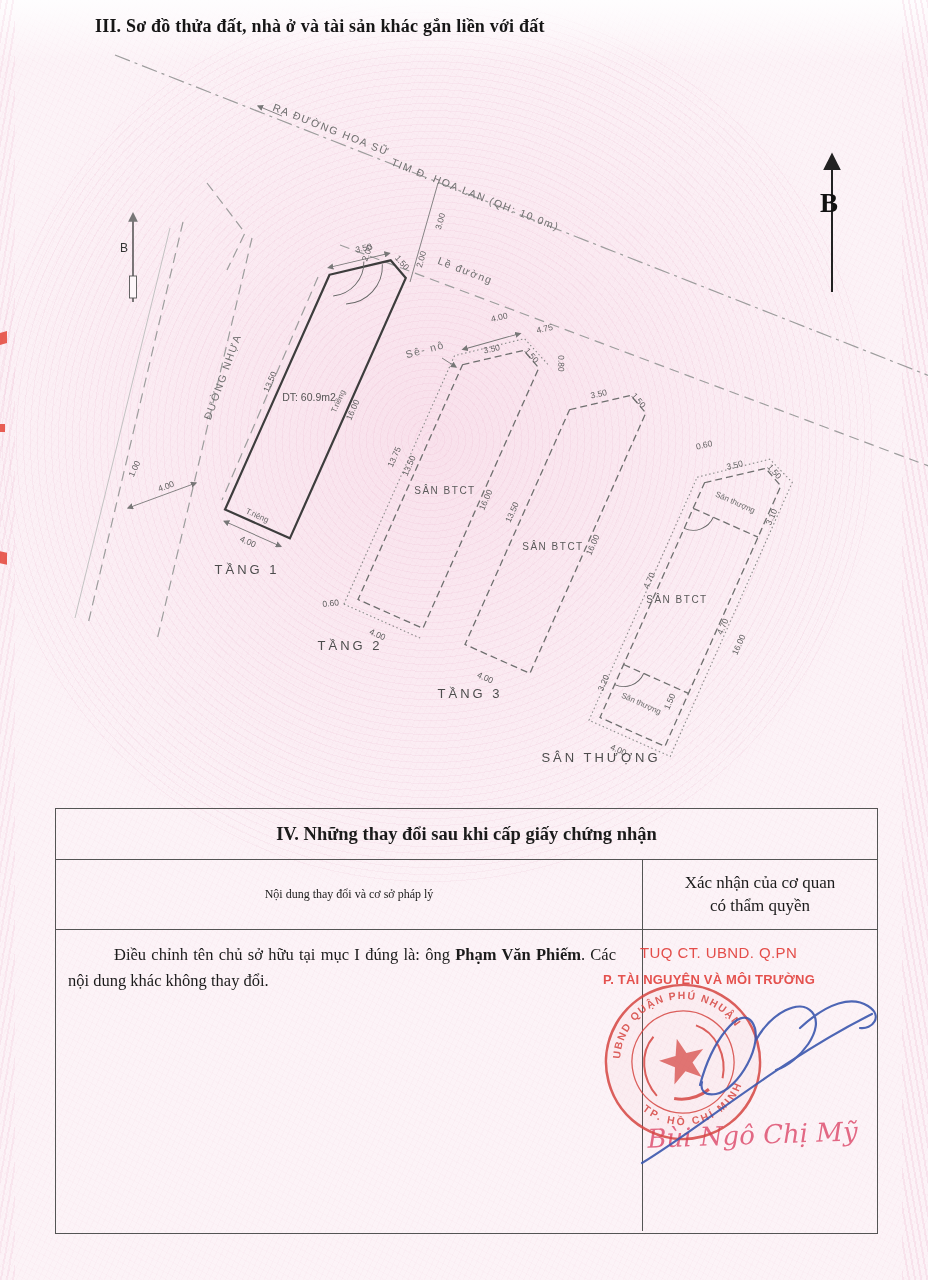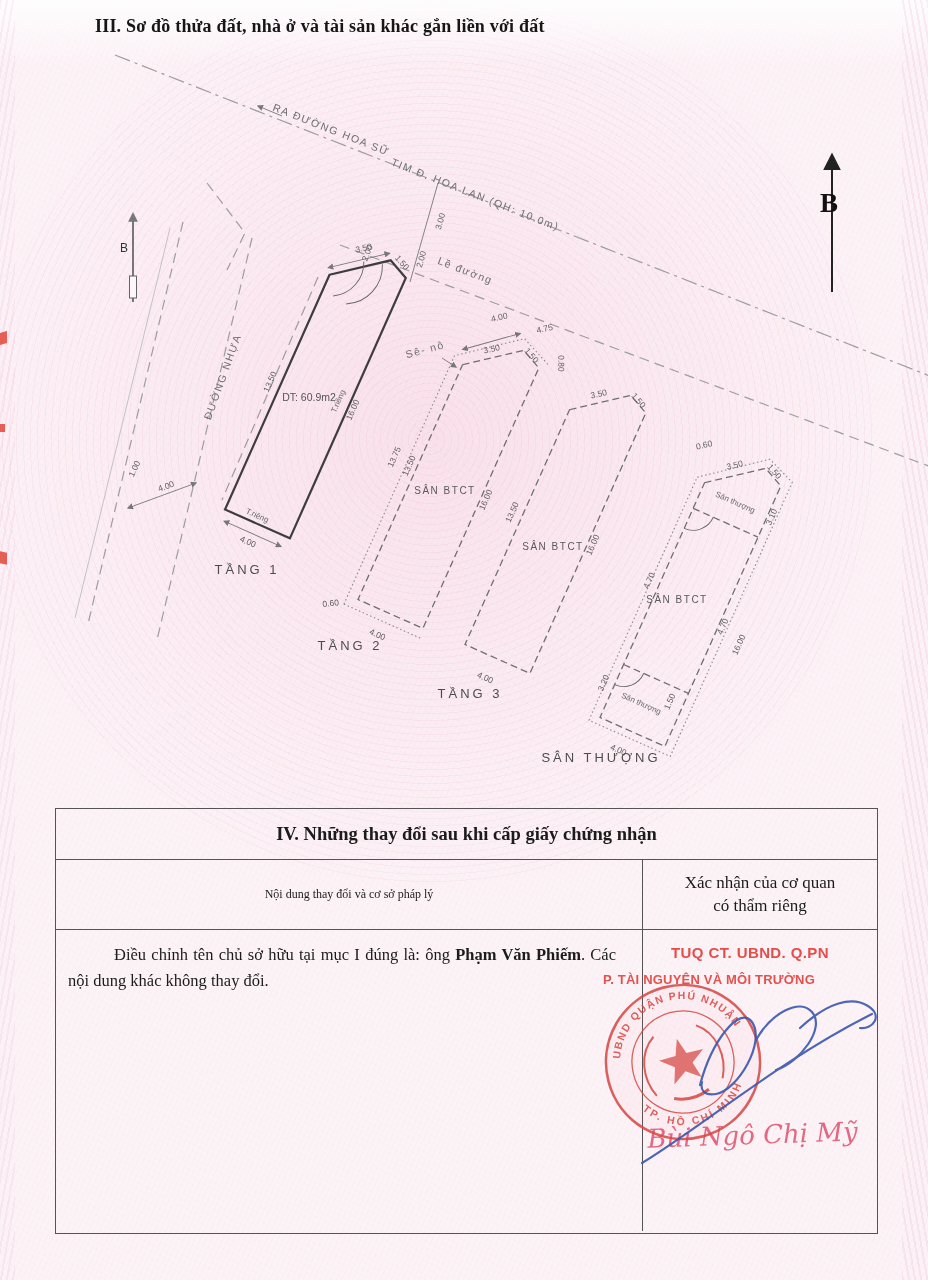--- a/index.html
+++ b/index.html
@@ -48,22 +48,22 @@
   .tbl-head{height:69px;border-bottom:1.4px solid #545454;display:flex;}
   .tbl-body{display:flex;height:301px;}
   .c1{width:586px;border-right:1.4px solid #545454;display:flex;align-items:center;justify-content:center;}
   .c2{flex:1;display:flex;align-items:center;justify-content:center;text-align:left;}
   .tbl-head .c1{font-size:12px;}
   .tbl-head .c2{font-size:17px;line-height:1.3;flex-direction:column;}
   .tbl-body .c1{align-items:flex-start;}
   .entry{margin:12px 26px 0 12px;font-size:16.5px;line-height:1.55;text-align:justify;text-indent:46px;}
   .entry .owner{font-weight:bold;}
 
-  .stamp-l1{position:absolute;left:640px;top:944px;width:220px;text-align:center;
-    font-family:"Liberation Sans",sans-serif;font-weight:bold;font-size:15px;letter-spacing:.4px;color:#e2403c;opacity:.92;}
+  .stamp-l1{position:absolute;left:640px;top:944px;width:220px;
+    font-family:"Liberation Sans",sans-serif;font-weight:normal;font-size:15px;letter-spacing:.4px;color:#e2403c;opacity:.92;}
   .stamp-l2{position:absolute;left:603px;top:972px;width:278px;text-align:left;
     font-family:"Liberation Sans",sans-serif;font-weight:bold;font-size:13px;letter-spacing:.2px;color:#e2403c;opacity:.9;}
   .sig-name{position:absolute;left:640px;top:1120px;width:225px;text-align:center;transform:rotate(-2deg);
     font-family:"DejaVu Serif",serif;font-style:italic;font-size:26px;color:#e05a78;opacity:.9;}
   .overlay{position:absolute;left:0;top:0;pointer-events:none;}
   .seal-text{font-family:"Liberation Sans",sans-serif;font-size:10.5px;font-weight:bold;fill:#d64743;letter-spacing:1.5px;}
 </style>
 </head>
 <body>
 
@@ -199,21 +199,21 @@
   <div class="tbl">
     <div class="tbl-title">
       <span>IV. Những thay đổi sau khi cấp giấy chứng nhận</span>
     </div>
     <div class="tbl-head">
       <div class="c1">
         <span>Nội dung thay đổi và cơ sở pháp lý</span>
       </div>
       <div class="c2">
         <span>Xác nhận của cơ quan</span>
-        <span>có thẩm riêng</span>
+        <span>có thẩm quyền</span>
       </div>
     </div>
     <div class="tbl-body">
       <div class="c1">
         <p class="entry"><span>Điều chỉnh tên chủ sở hữu tại mục I đúng là: ông</span> <span class="owner">Phạm Văn Phiếm</span><span>. Các nội dung khác không thay đổi.</span></p>
       </div>
       <div class="c2"></div>
     </div>
   </div>
 

